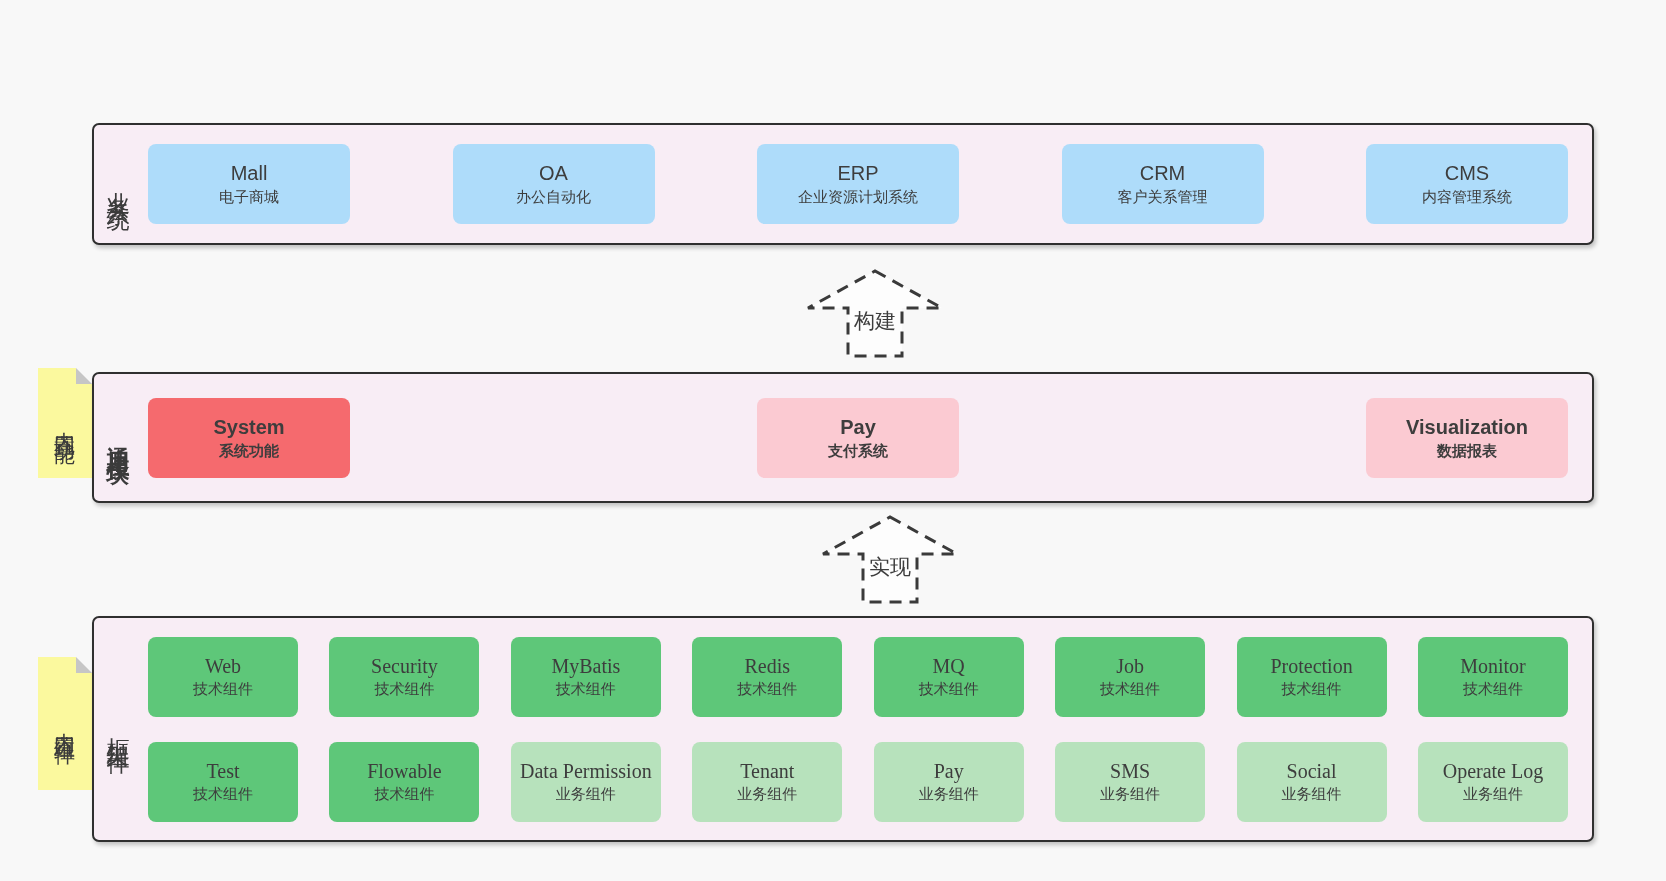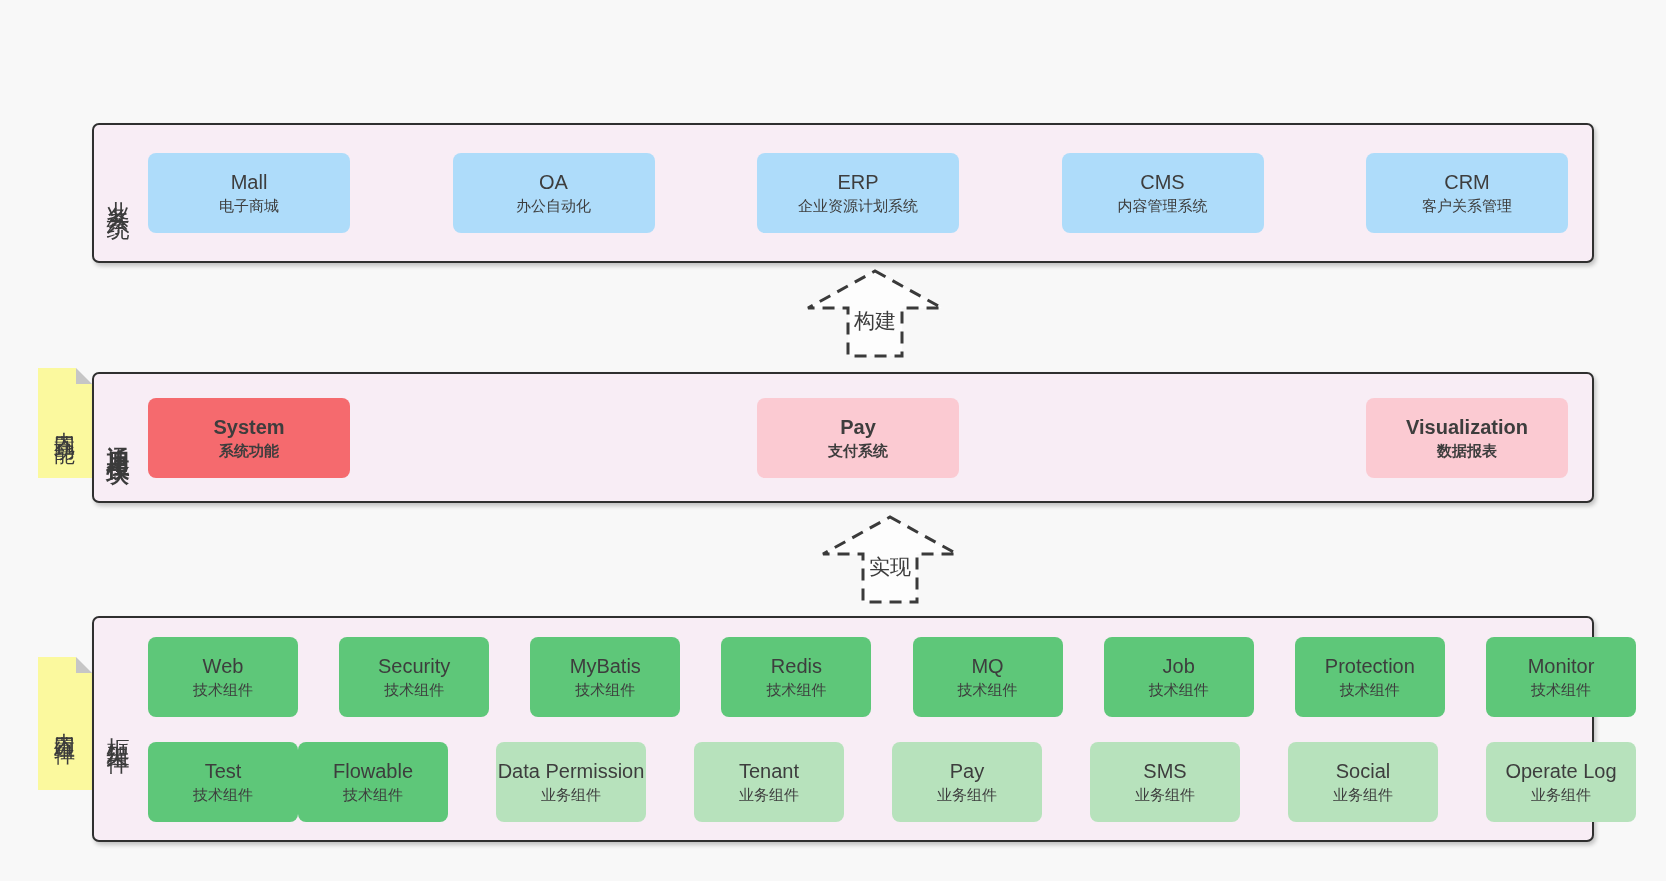--- a/index.html
+++ b/index.html
@@ -17,44 +17,44 @@
     color:var(--text);
   }
   .layer{
     position:absolute;left:92px;width:1502px;
     background:var(--layer-bg);
     border:2px solid var(--layer-border);
     border-radius:7px;
     box-shadow:2px 3px 4px rgba(0,0,0,0.22);
     display:flex;z-index:2;
   }
-  .layer-business{top:123px;height:140px;}
+  .layer-business{top:123px;height:122px;}
   .layer-modules{top:372px;height:131px;font-weight:bold;}
   .layer-components{top:616px;height:226px;}
   .layer-label{width:48px;flex:0 0 48px;display:flex;align-items:center;justify-content:center;}
   .v-text{
     writing-mode:vertical-rl;text-orientation:upright;
     font-size:23px;letter-spacing:5px;color:#3b3b3b;line-height:1;
   }
   .boxes{flex:1;display:flex;align-items:center;justify-content:space-between;padding:0 24px 0 6px;}
-  .boxes-col{flex:1;display:flex;flex-direction:column;justify-content:center;gap:25px;padding:0 24px 0 6px;}
+  .boxes-col{flex:1;display:flex;flex-direction:column;justify-content:center;gap:25px;padding:0 24px 0 6px;font-family:Liberation Serif, serif;}
   .box-row{display:flex;justify-content:space-between;}
   .box{
     width:202px;height:80px;border-radius:8px;
     display:flex;flex-direction:column;justify-content:center;align-items:center;
     text-align:center;
   }
   .box.small{width:150px;}
   .box-name{font-size:20px;line-height:1.28;}
   .box-desc{font-size:15px;line-height:1.3;}
   .blue{background:var(--business-box);}
   .red{background:var(--core-module-box);}
   .pink{background:var(--module-box);}
   .green{background:var(--tech-component-box);}
-  .lightgreen{background:var(--biz-component-box);margin-left:48px;}
+  .lightgreen{background:var(--biz-component-box);}
   .note{
     position:absolute;left:38px;width:54px;background:var(--note-bg);
     display:flex;align-items:center;justify-content:center;z-index:1;
   }
   .note-modules{top:368px;height:110px;}
   .note-components{top:657px;height:133px;}
   .note::after{
     content:"";position:absolute;top:0;right:0;width:0;height:0;
     border-style:solid;border-width:0 16px 16px 0;
     border-color:var(--canvas-bg) var(--canvas-bg) var(--note-fold) var(--note-fold);
@@ -80,26 +80,26 @@
     </div>
     <div class="box blue">
       <div class="box-name">OA</div>
       <div class="box-desc">办公自动化</div>
     </div>
     <div class="box blue">
       <div class="box-name">ERP</div>
       <div class="box-desc">企业资源计划系统</div>
     </div>
     <div class="box blue">
+      <div class="box-name">CRM</div>
+      <div class="box-desc">客户关系管理</div>
+    </div>
+    <div class="box blue">
       <div class="box-name">CMS</div>
       <div class="box-desc">内容管理系统</div>
-    </div>
-    <div class="box blue">
-      <div class="box-name">CRM</div>
-      <div class="box-desc">客户关系管理</div>
     </div>
   </div>
 </div>
 
 <svg class="arrow arrow-build" width="140" height="92" viewBox="0 0 140 92">
   <polygon points="70,3 137,40 97,40 97,88 43,88 43,40 3,40"></polygon>
   <text x="70" y="60" text-anchor="middle">构建</text>
 </svg>
 
 <div class="note note-modules">

